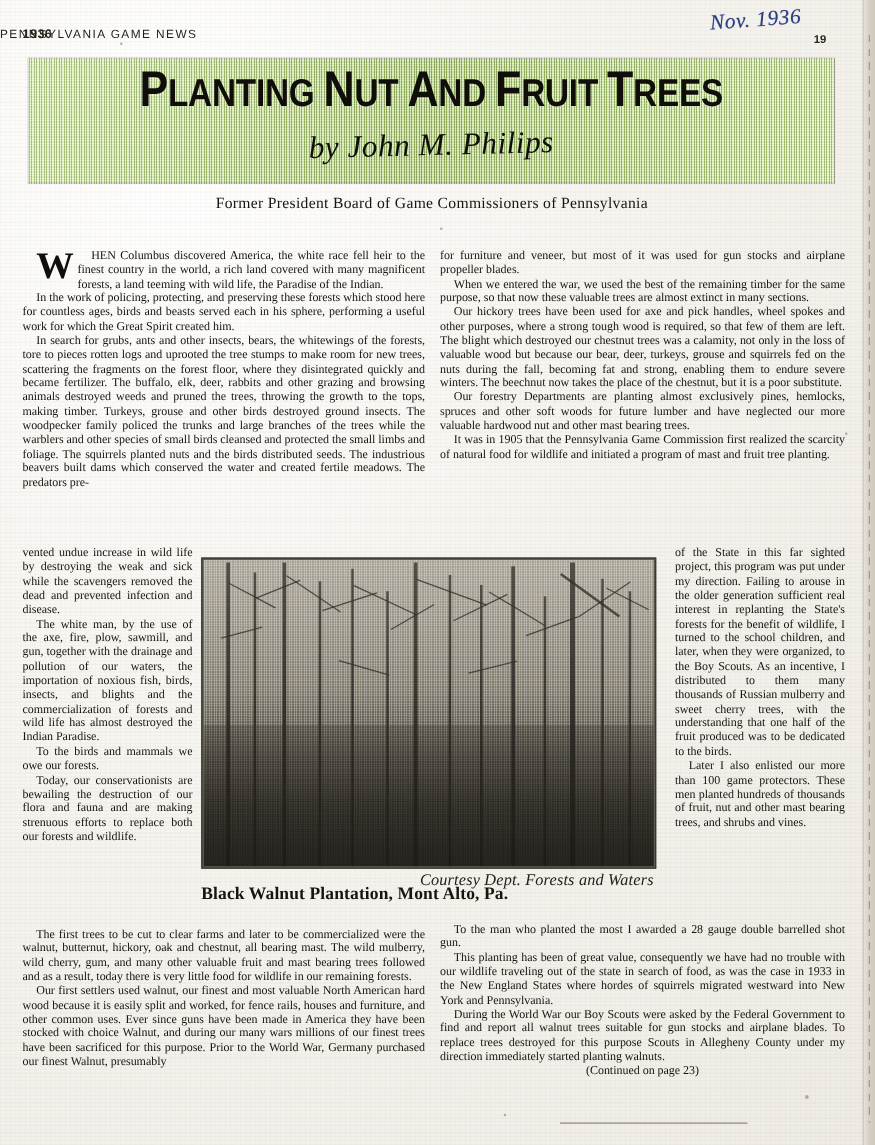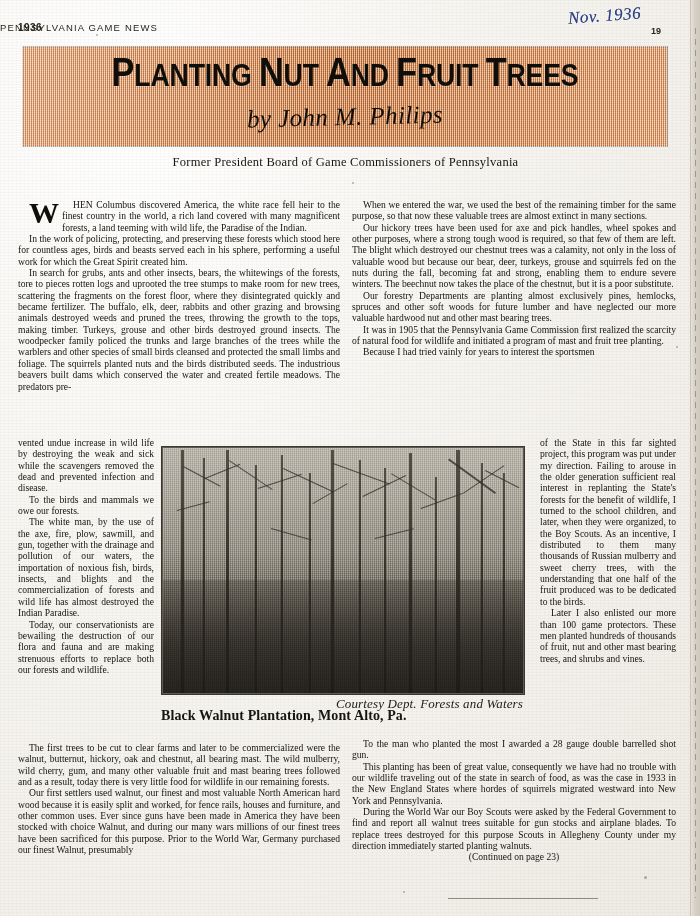--- a/index.html
+++ b/index.html
@@ -58,21 +58,21 @@
     font-family:"Liberation Serif",serif;
     font-style:italic;font-size:17px;color:#2b3f86;
     transform:rotate(-4.2deg);
     letter-spacing:.5px;
     text-shadow:0 0 .6px rgba(43,63,134,.55);
   }
 
   
   .banner{
     position:absolute;left:22px;top:46px;width:646px;height:101px;
-    background:#f97316;
+    background:#bef264;
     box-shadow:0 0 0 1px #a7a298 inset;
     overflow:hidden;
   }
   .banner::before{
     content:"";position:absolute;inset:0;
     background:
       repeating-linear-gradient(90deg, rgba(255,255,255,.55) 0 1px, rgba(70,66,58,.30) 1px 2px),
       repeating-linear-gradient(0deg, rgba(255,255,255,.22) 0 1px, rgba(70,66,58,.16) 1px 2px);
   }
   .banner::after{
@@ -224,31 +224,31 @@
 
   <div class="subtitle">Former President Board of Game Commissioners of Pennsylvania</div>
 
   <div class="col" id="col-left-top">
     <p><span class="dropcap">W</span><span>HEN Columbus discovered America, the white race fell heir to the finest country in the world, a rich land covered with many magnificent forests, a land teeming with wild life, the Paradise of the Indian.</span></p>
     <p>In the work of policing, protecting, and preserving these forests which stood here for countless ages, birds and beasts served each in his sphere, performing a useful work for which the Great Spirit created him.</p>
     <p>In search for grubs, ants and other insects, bears, the whitewings of the forests, tore to pieces rotten logs and uprooted the tree stumps to make room for new trees, scattering the fragments on the forest floor, where they disintegrated quickly and became fertilizer. The buffalo, elk, deer, rabbits and other grazing and browsing animals destroyed weeds and pruned the trees, throwing the growth to the tops, making timber. Turkeys, grouse and other birds destroyed ground insects. The woodpecker family policed the trunks and large branches of the trees while the warblers and other species of small birds cleansed and protected the small limbs and foliage. The squirrels planted nuts and the birds distributed seeds. The industrious beavers built dams which conserved the water and created fertile meadows. The predators pre-</p>
   </div>
 
   <div class="col" id="col-right-top">
+    <p class="noind">for furniture and veneer, but most of it was used for gun stocks and airplane propeller blades.</p>
     <p>When we entered the war, we used the best of the remaining timber for the same purpose, so that now these valuable trees are almost extinct in many sections.</p>
     <p>Our hickory trees have been used for axe and pick handles, wheel spokes and other purposes, where a strong tough wood is required, so that few of them are left. The blight which destroyed our chestnut trees was a calamity, not only in the loss of valuable wood but because our bear, deer, turkeys, grouse and squirrels fed on the nuts during the fall, becoming fat and strong, enabling them to endure severe winters. The beechnut now takes the place of the chestnut, but it is a poor substitute.</p>
     <p>Our forestry Departments are planting almost exclusively pines, hemlocks, spruces and other soft woods for future lumber and have neglected our more valuable hardwood nut and other mast bearing trees.</p>
     <p>It was in 1905 that the Pennsylvania Game Commission first realized the scarcity of natural food for wildlife and initiated a program of mast and fruit tree planting.</p>
-    <p>Because I had tried vainly for years to interest the sportsmen</p>
   </div>
 
   <div class="col" id="col-left-mid">
     <p class="noind">vented undue increase in wild life by destroying the weak and sick while the scavengers removed the dead and prevented infection and disease.</p>
+    <p>The white man, by the use of the axe, fire, plow, sawmill, and gun, together with the drainage and pollution of our waters, the importation of noxious fish, birds, insects, and blights and the commercialization of forests and wild life has almost destroyed the Indian Paradise.</p>
     <p>To the birds and mammals we owe our forests.</p>
-    <p>The white man, by the use of the axe, fire, plow, sawmill, and gun, together with the drainage and pollution of our waters, the importation of noxious fish, birds, insects, and blights and the commercialization of forests and wild life has almost destroyed the Indian Paradise.</p>
     <p>Today, our conservationists are bewailing the destruction of our flora and fauna and are making strenuous efforts to replace both our forests and wildlife.</p>
   </div>
 
   <div class="col" id="col-right-mid">
     <p class="noind">of the State in this far sighted project, this program was put under my direction. Failing to arouse in the older generation sufficient real interest in replanting the State's forests for the benefit of wildlife, I turned to the school children, and later, when they were organized, to the Boy Scouts. As an incentive, I distributed to them many thousands of Russian mulberry and sweet cherry trees, with the understanding that one half of the fruit produced was to be dedicated to the birds.</p>
     <p>Later I also enlisted our more than 100 game protectors. These men planted hundreds of thousands of fruit, nut and other mast bearing trees, and shrubs and vines.</p>
   </div>
 
   <div class="photo-wrap">
     <div class="photo">

